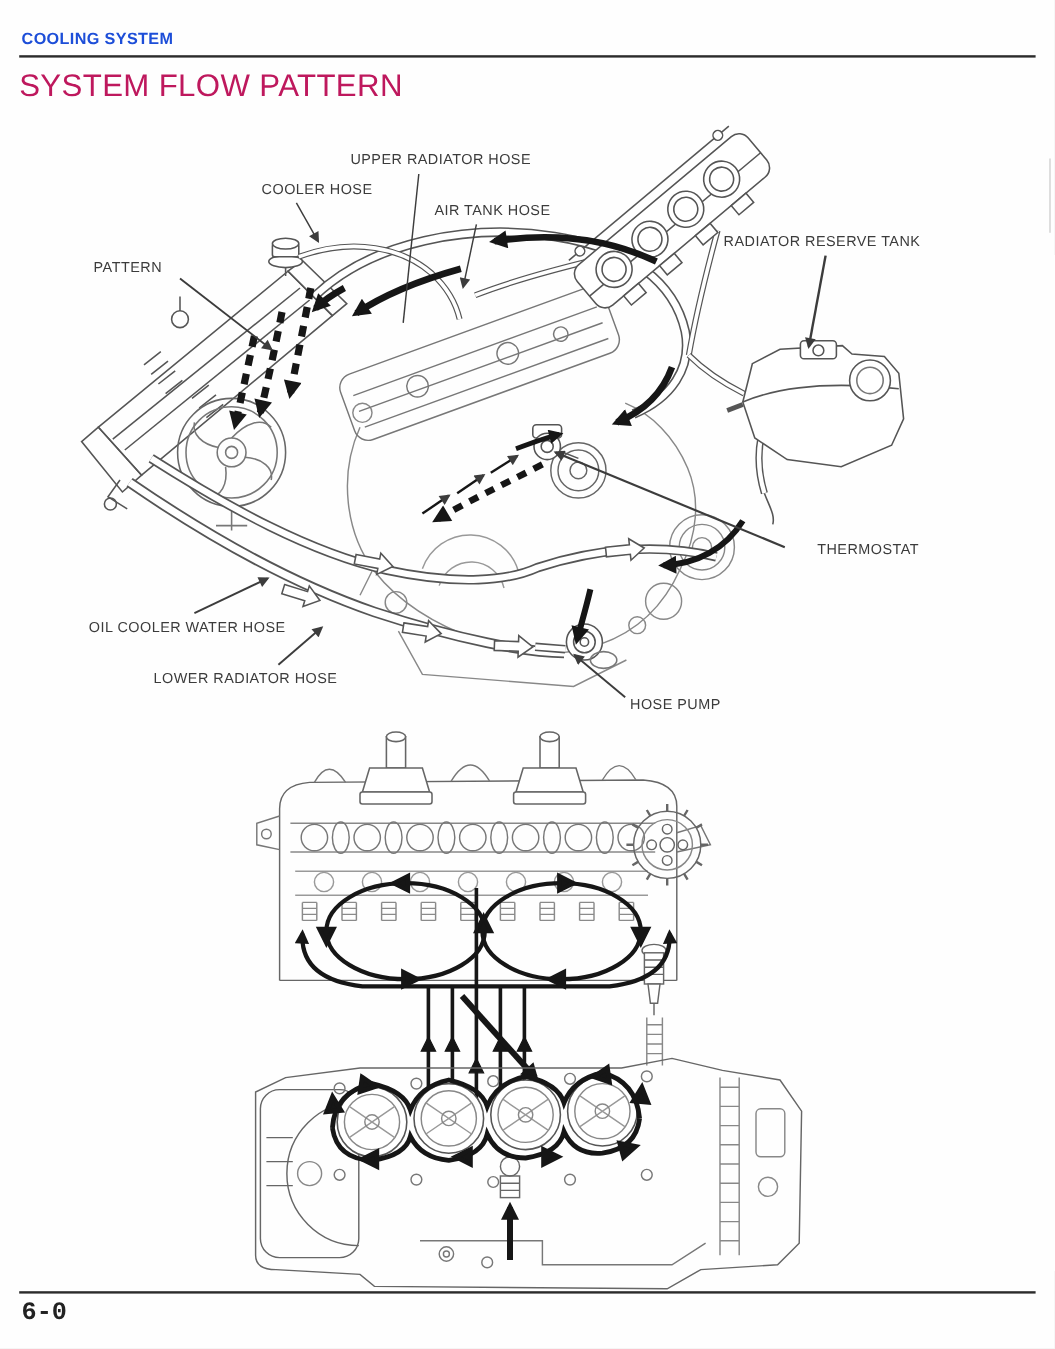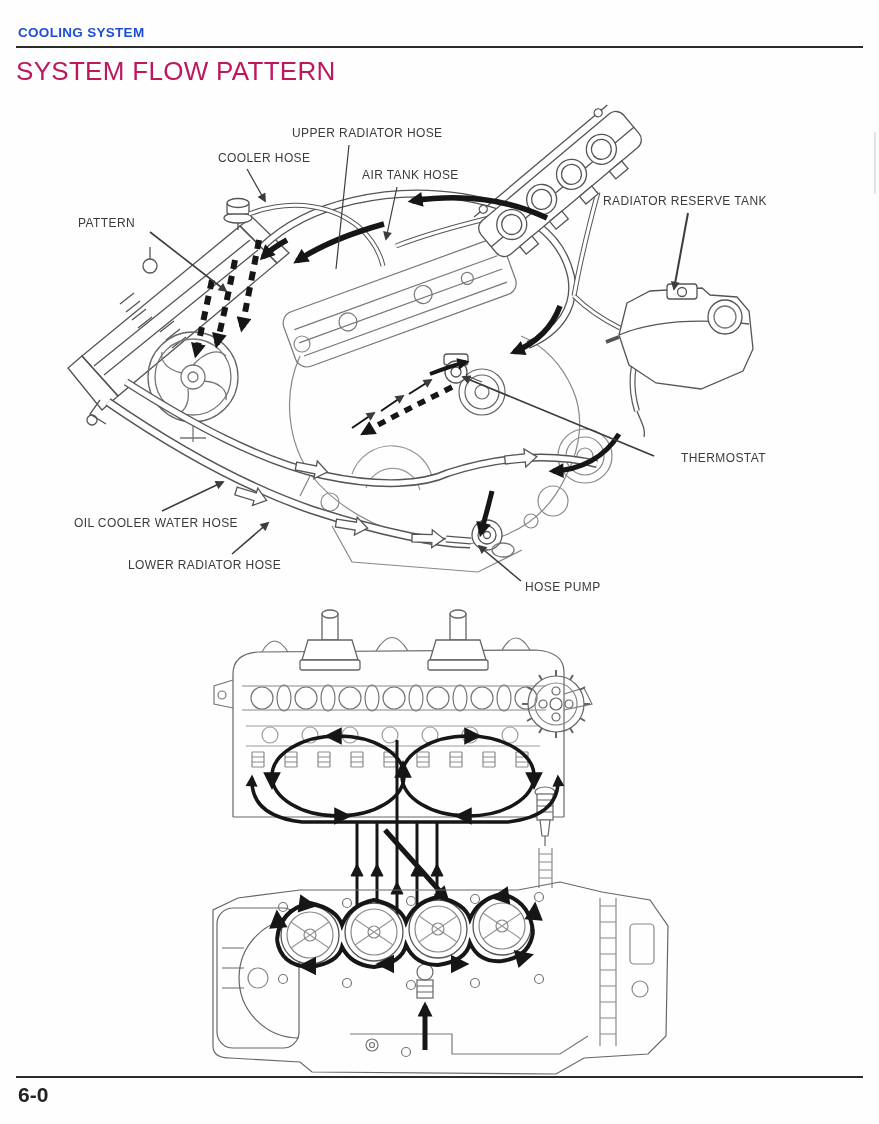--- a/index.html
+++ b/index.html
@@ -5,21 +5,21 @@
   html,body{margin:0;padding:0;background:#e8e8e8;}
   .page{
     position:relative;width:879px;height:1124px;background:#fefefe;
     font-family:"Liberation Sans", sans-serif;color:#3b3b3b;overflow:hidden;
     margin:0 auto;
   }
   .chapter{position:absolute;left:18px;top:25px;font-size:13.5px;font-weight:bold;color:#1d4ed8;letter-spacing:.3px;}
   .hrule{position:absolute;left:16px;top:46px;width:847px;height:0;border-top:2.6px solid #2b2b2b;}
   .title{position:absolute;left:16px;top:56px;font-size:26px;font-weight:normal;color:#be185d;letter-spacing:.3px;margin:0;}
   .frule{position:absolute;left:16px;top:1076px;width:847px;height:0;border-top:2.6px solid #2b2b2b;}
-  .pageno{position:absolute;left:18px;top:1083px;font-size:21px;font-weight:bold;color:#222;}
+  .pageno{position:absolute;left:18px;top:1083px;font-size:21px;font-weight:bold;color:#222;font-family:Liberation Mono, monospace;}
   .diagram{position:absolute;left:0;top:4px;width:699px;height:1124px;}
   .diagram svg{position:absolute;left:0;top:0;}
   .lbl{position:absolute;font-size:12px;letter-spacing:.4px;color:#3b3b3b;white-space:nowrap;}
 </style>
 </head>
 <body>
 
 <div class="page">
 
   <div class="chapter">COOLING SYSTEM</div>

